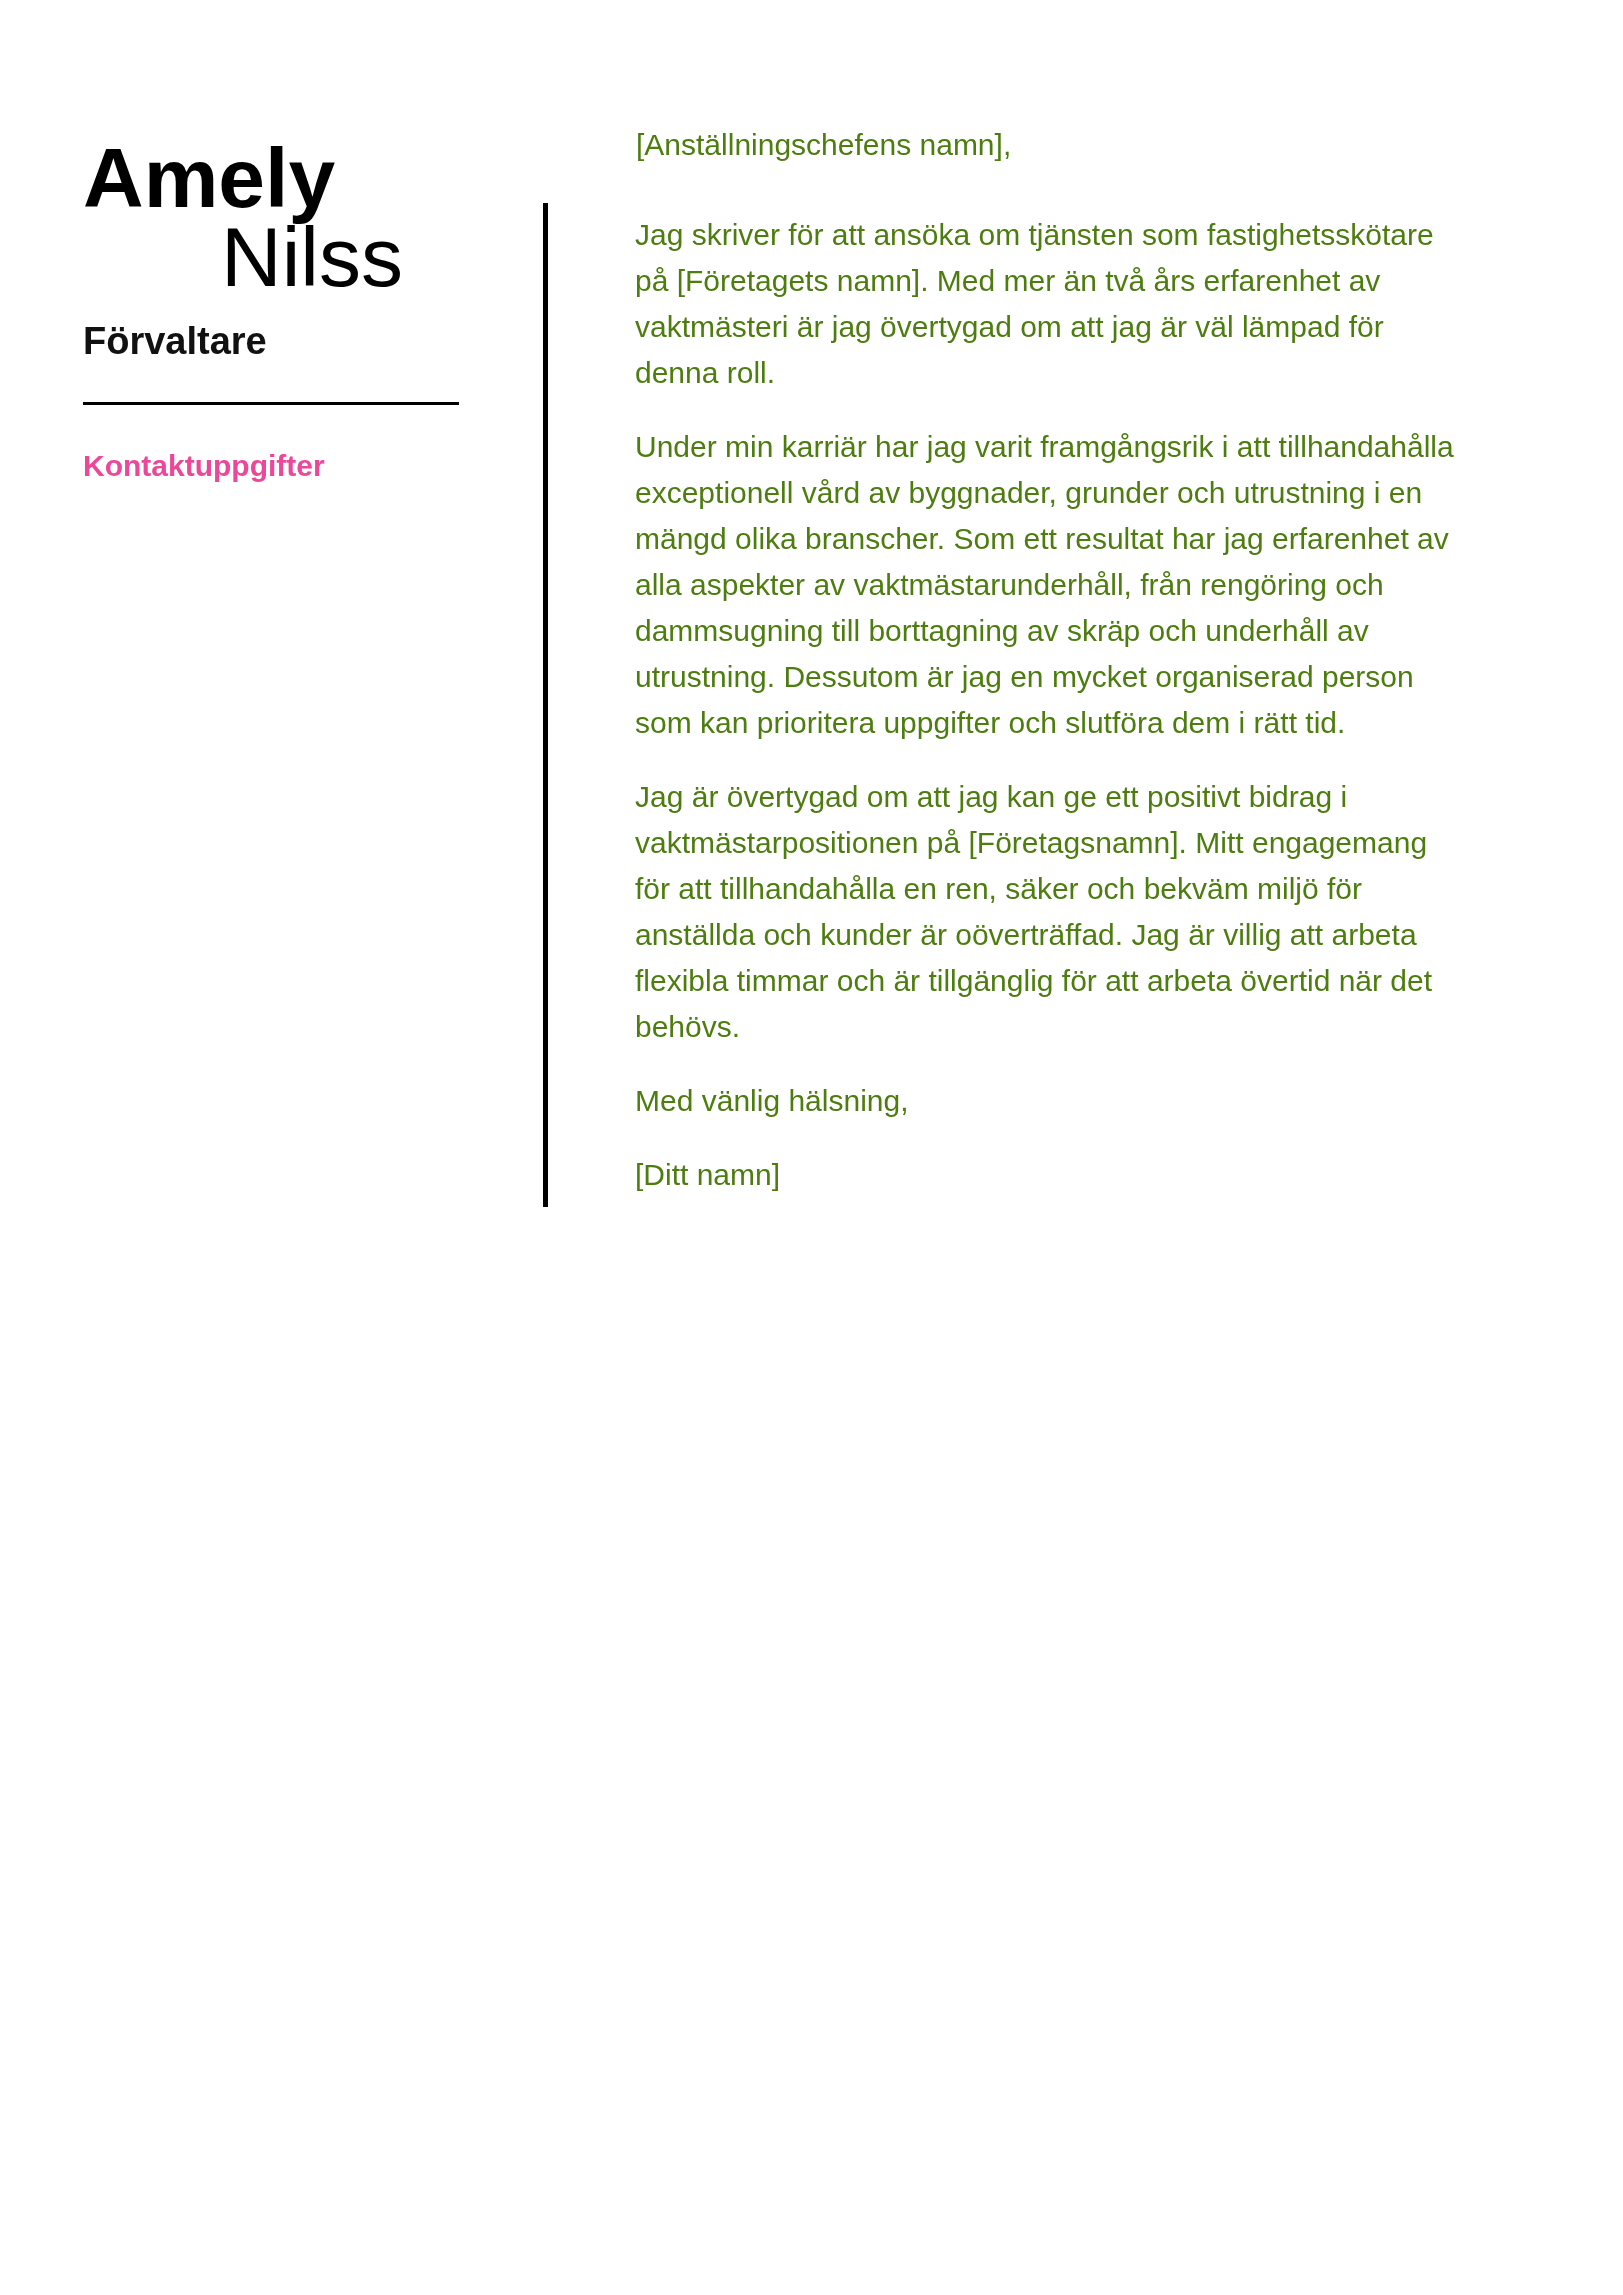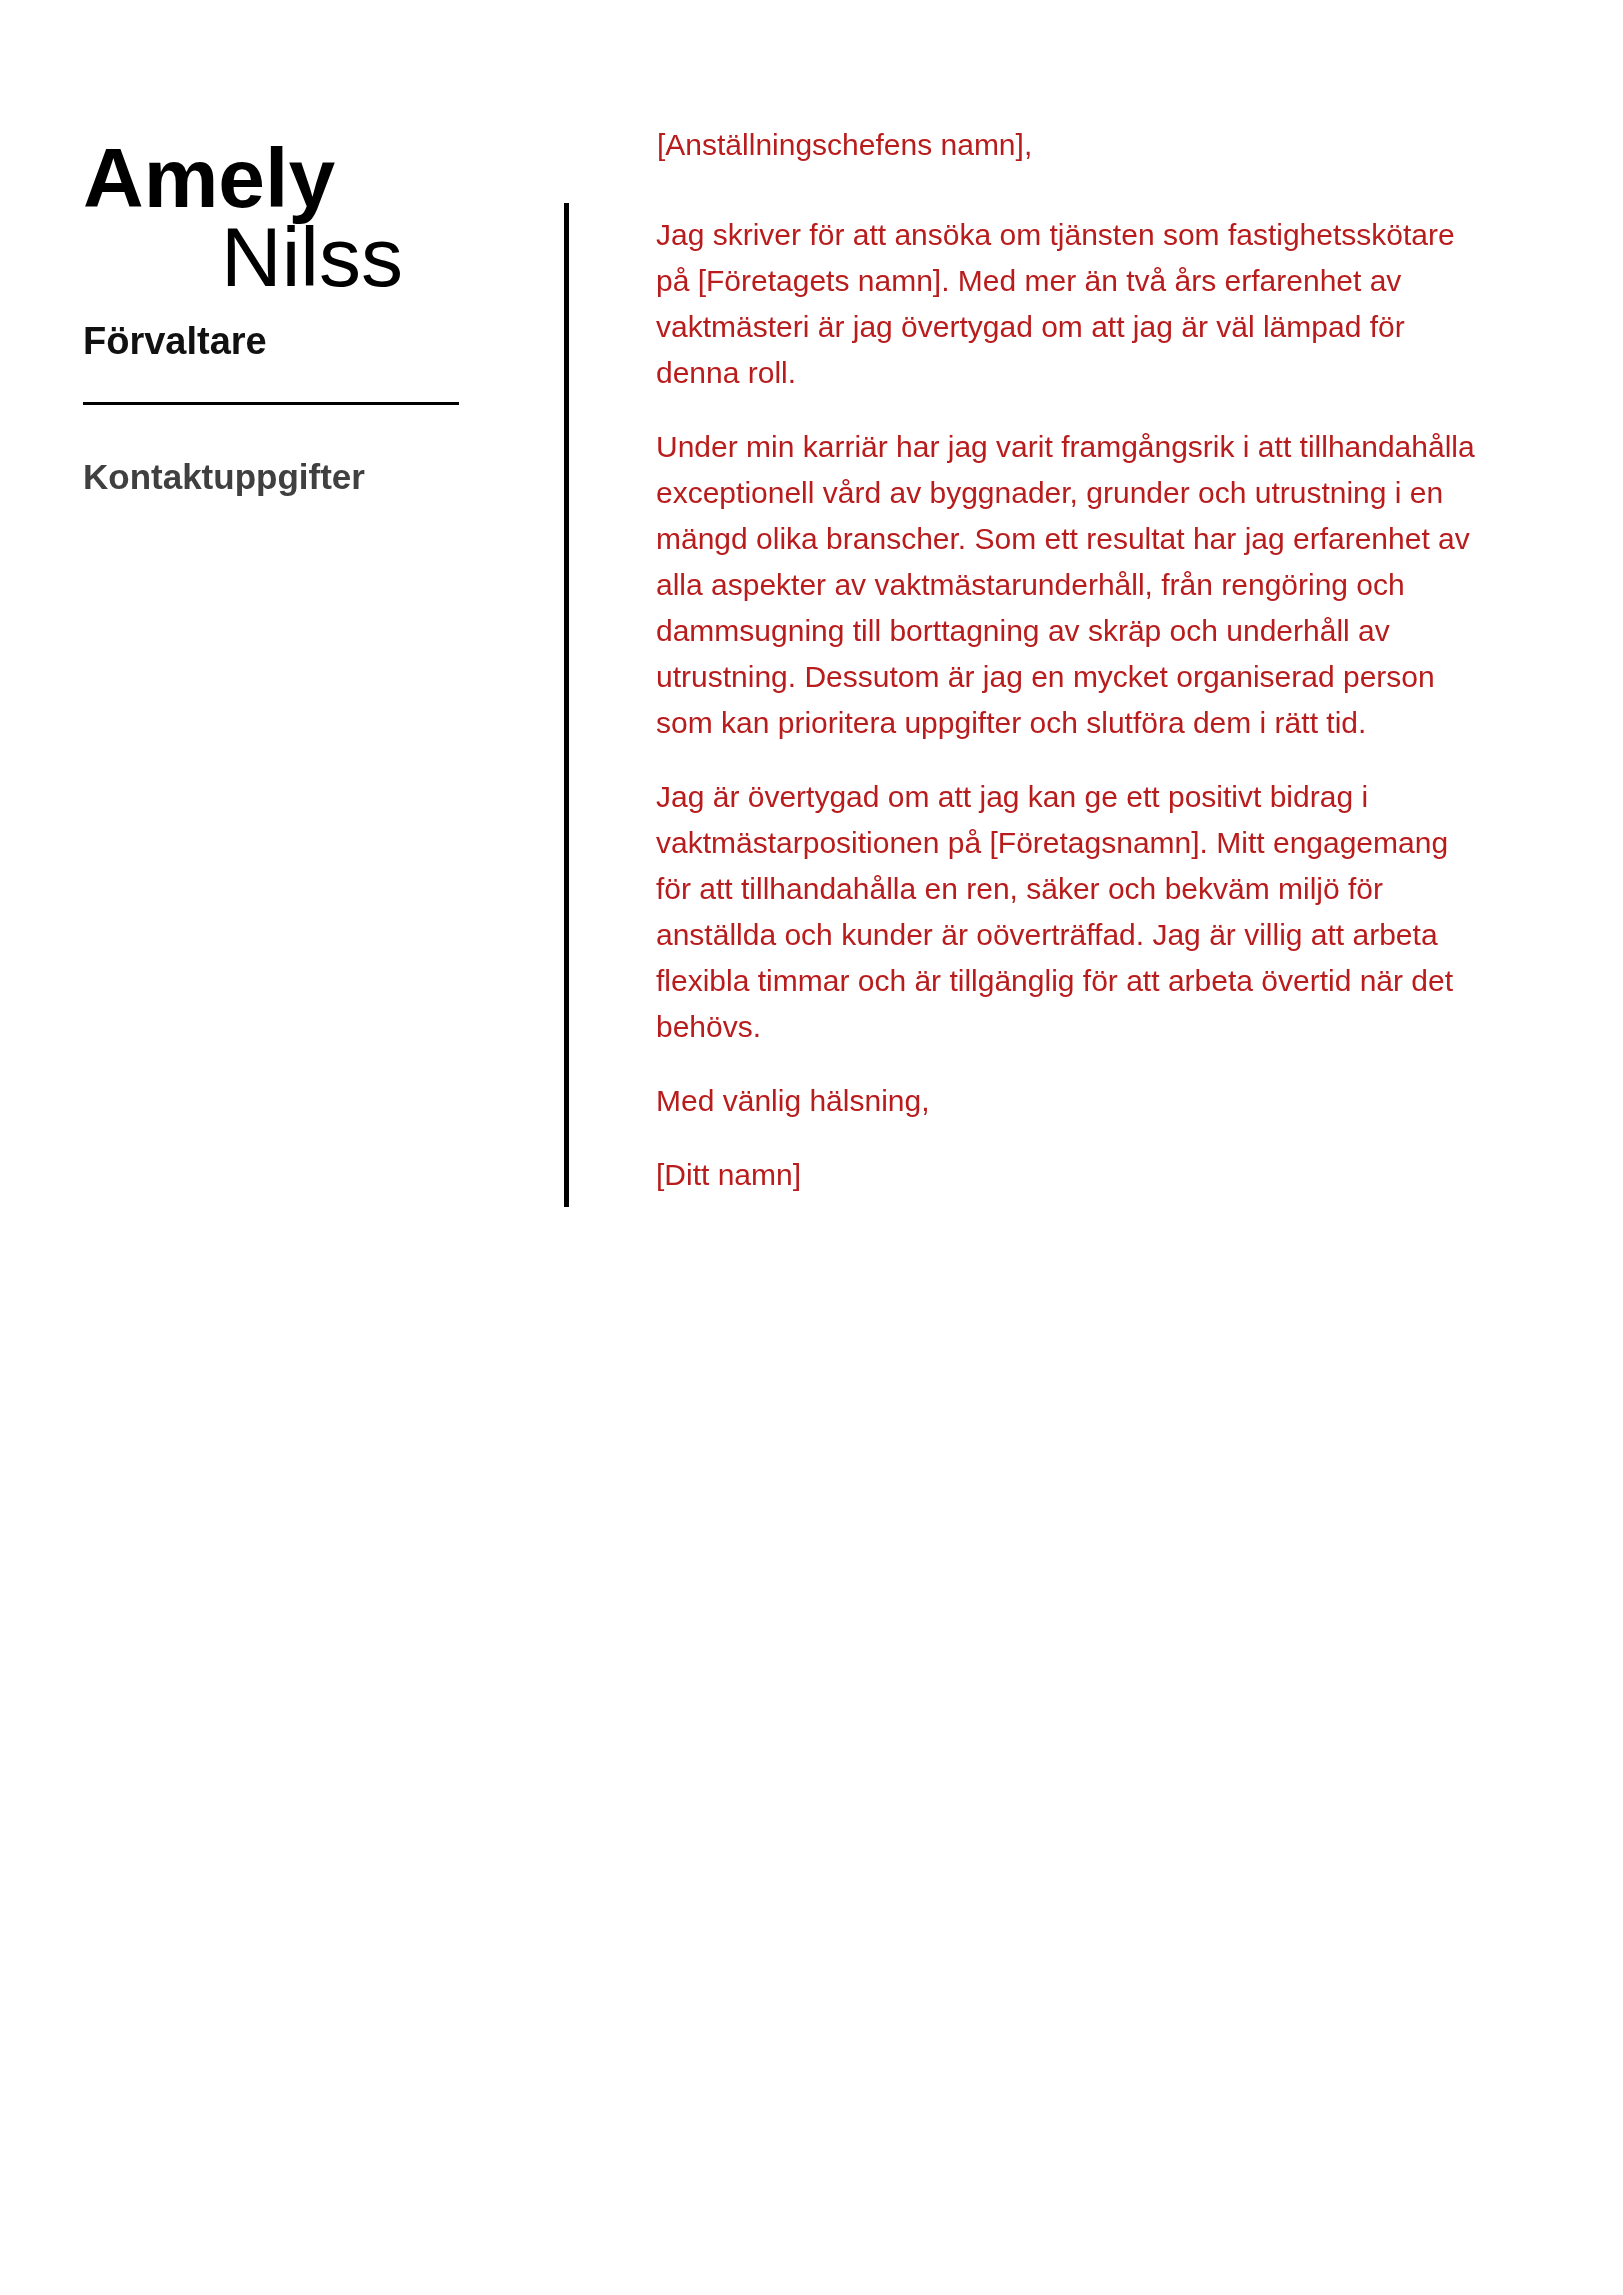--- a/index.html
+++ b/index.html
@@ -38,48 +38,48 @@
     color: #111111;
     font-weight: 700;
   }
   .divider {
     margin-top: 35px;
     width: 376px;
     height: 3.3px;
     background: #000000;
   }
   .contact-heading {
-    margin-top: 52px;
-    font-size: 35px;
+    margin-top: 41px;
+    font-size: 30px;
     line-height: 39px;
     font-weight: 700;
-    color: #404040;
+    color: #ec4899;
   }
   .contact-list {
     margin-top: 14.4px;
     font-size: 31px;
     line-height: 57px;
     color: #2b2b2b;
   }
   .contact-list .email a {
     color: #2b2b2b;
     text-decoration: underline;
     text-decoration-thickness: 2.6px;
     text-underline-offset: 5.9px;
   }
 
   
   .letter {
     position: absolute;
-    left: 564px;
+    left: 543px;
     top: 122px;
     width: 931px;
     font-size: 30px;
     line-height: 46px;
-    color: #b91c1c;
+    color: #4d7c0f;
   }
   .greeting {
     margin-left: 93px;
     width: 832px;
   }
   .letter-body {
     margin-top: 35px;
     border-left: 5.9px solid #000000;
     padding: 9.2px 0 9.2px 87px;
     width: 832px;

